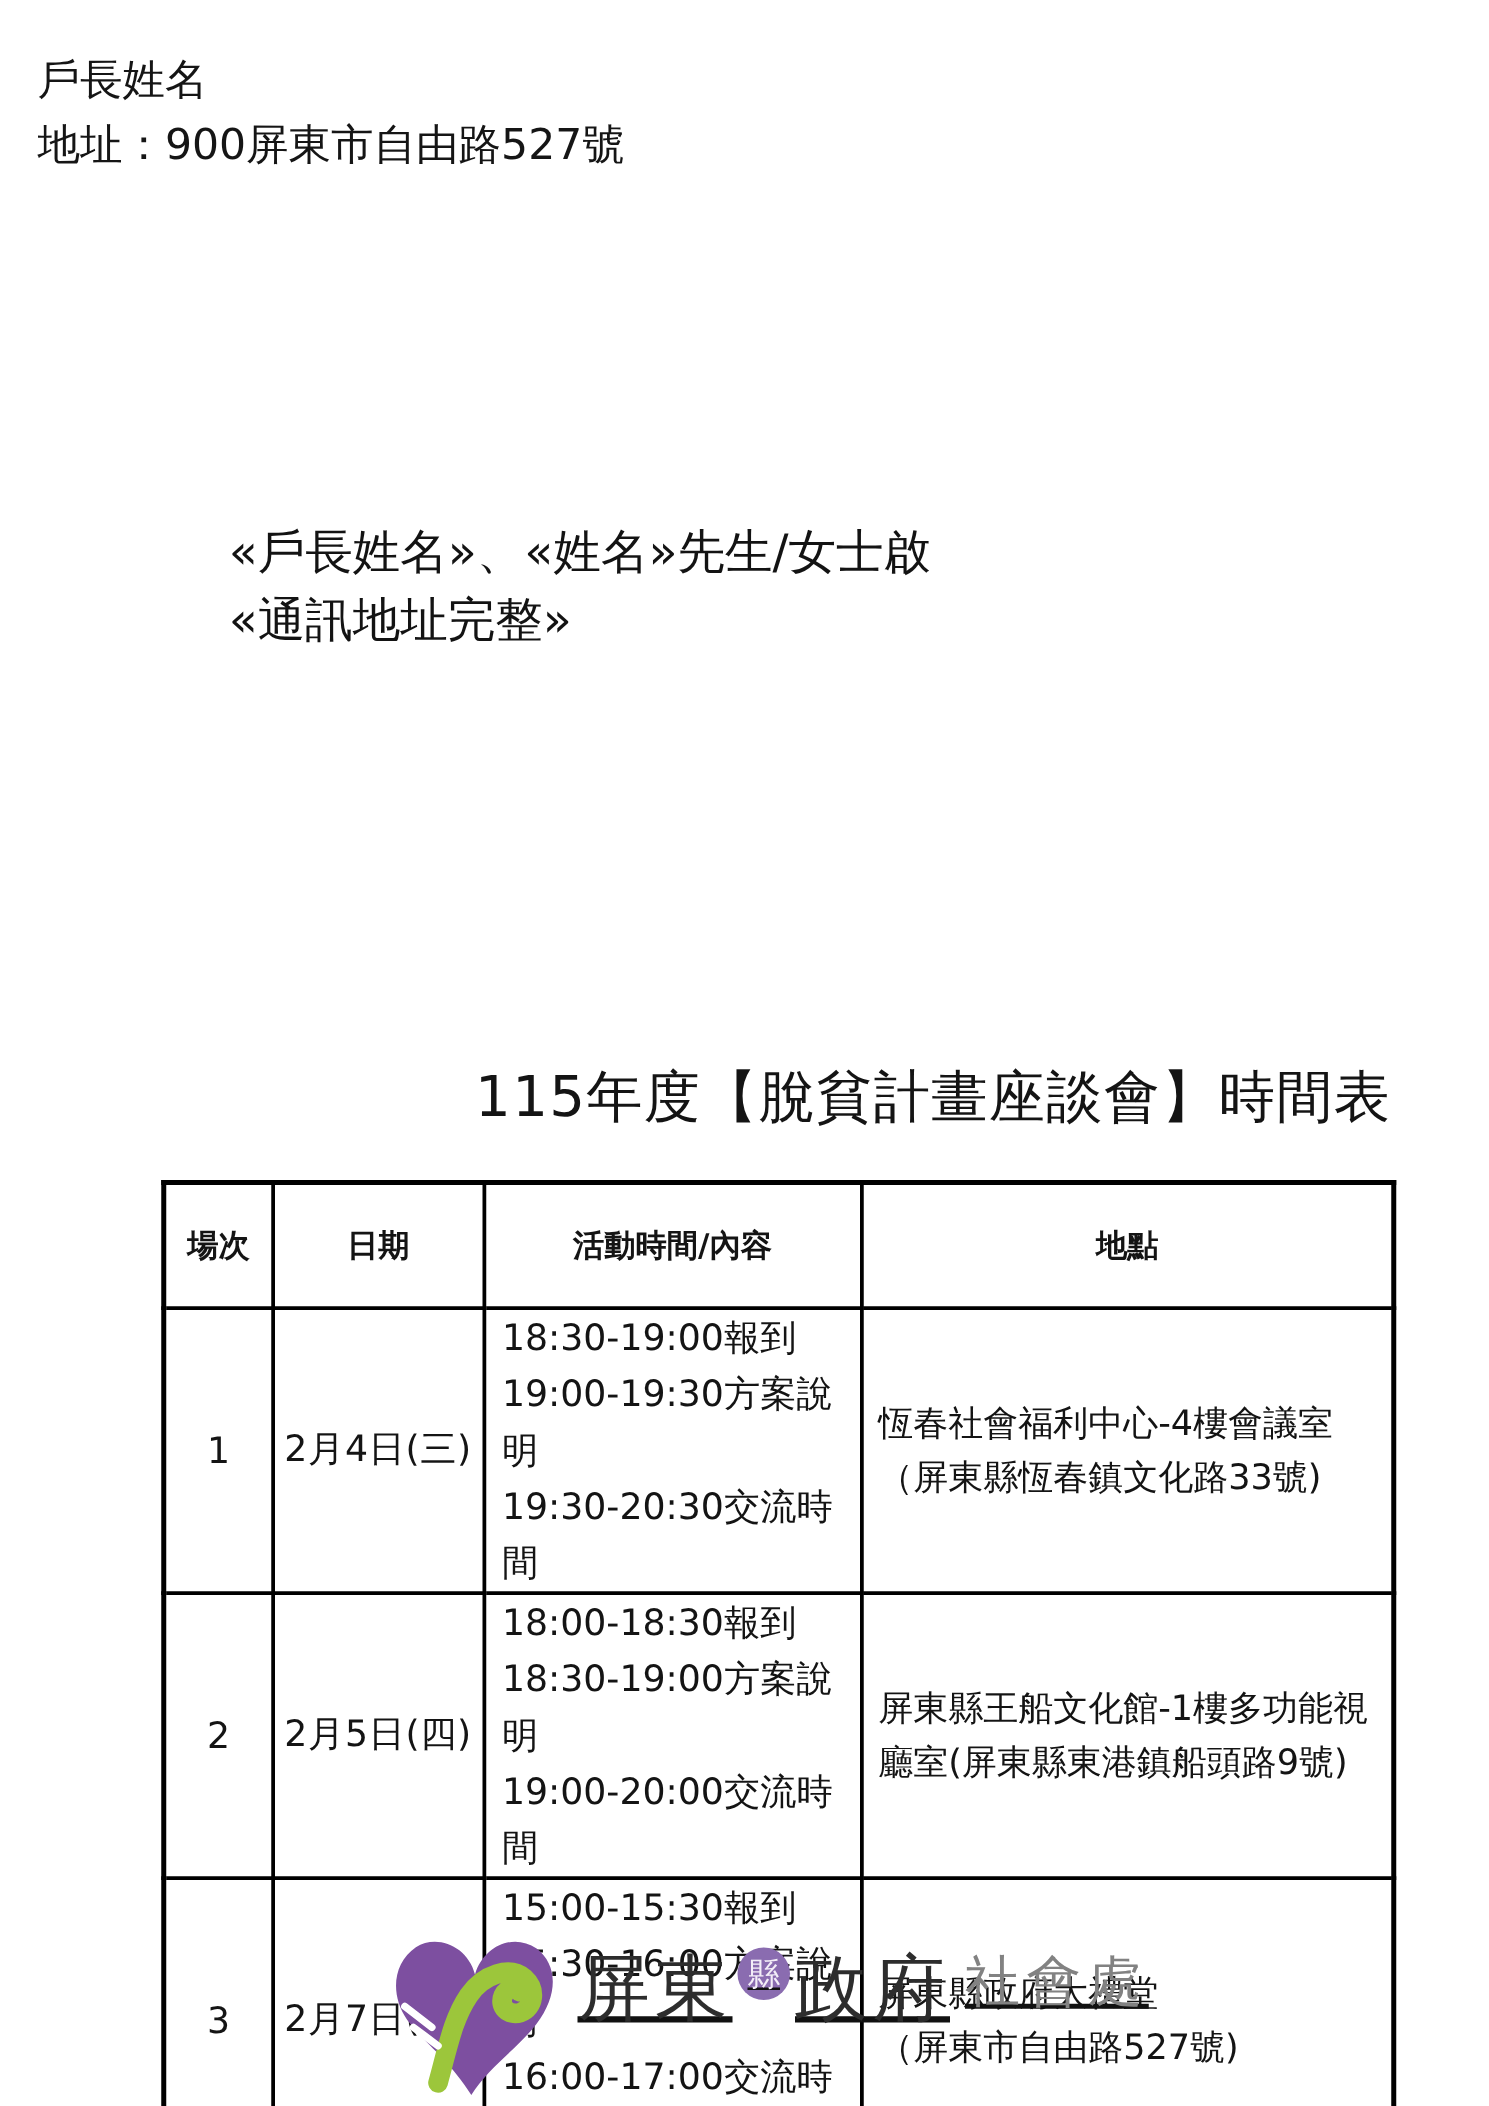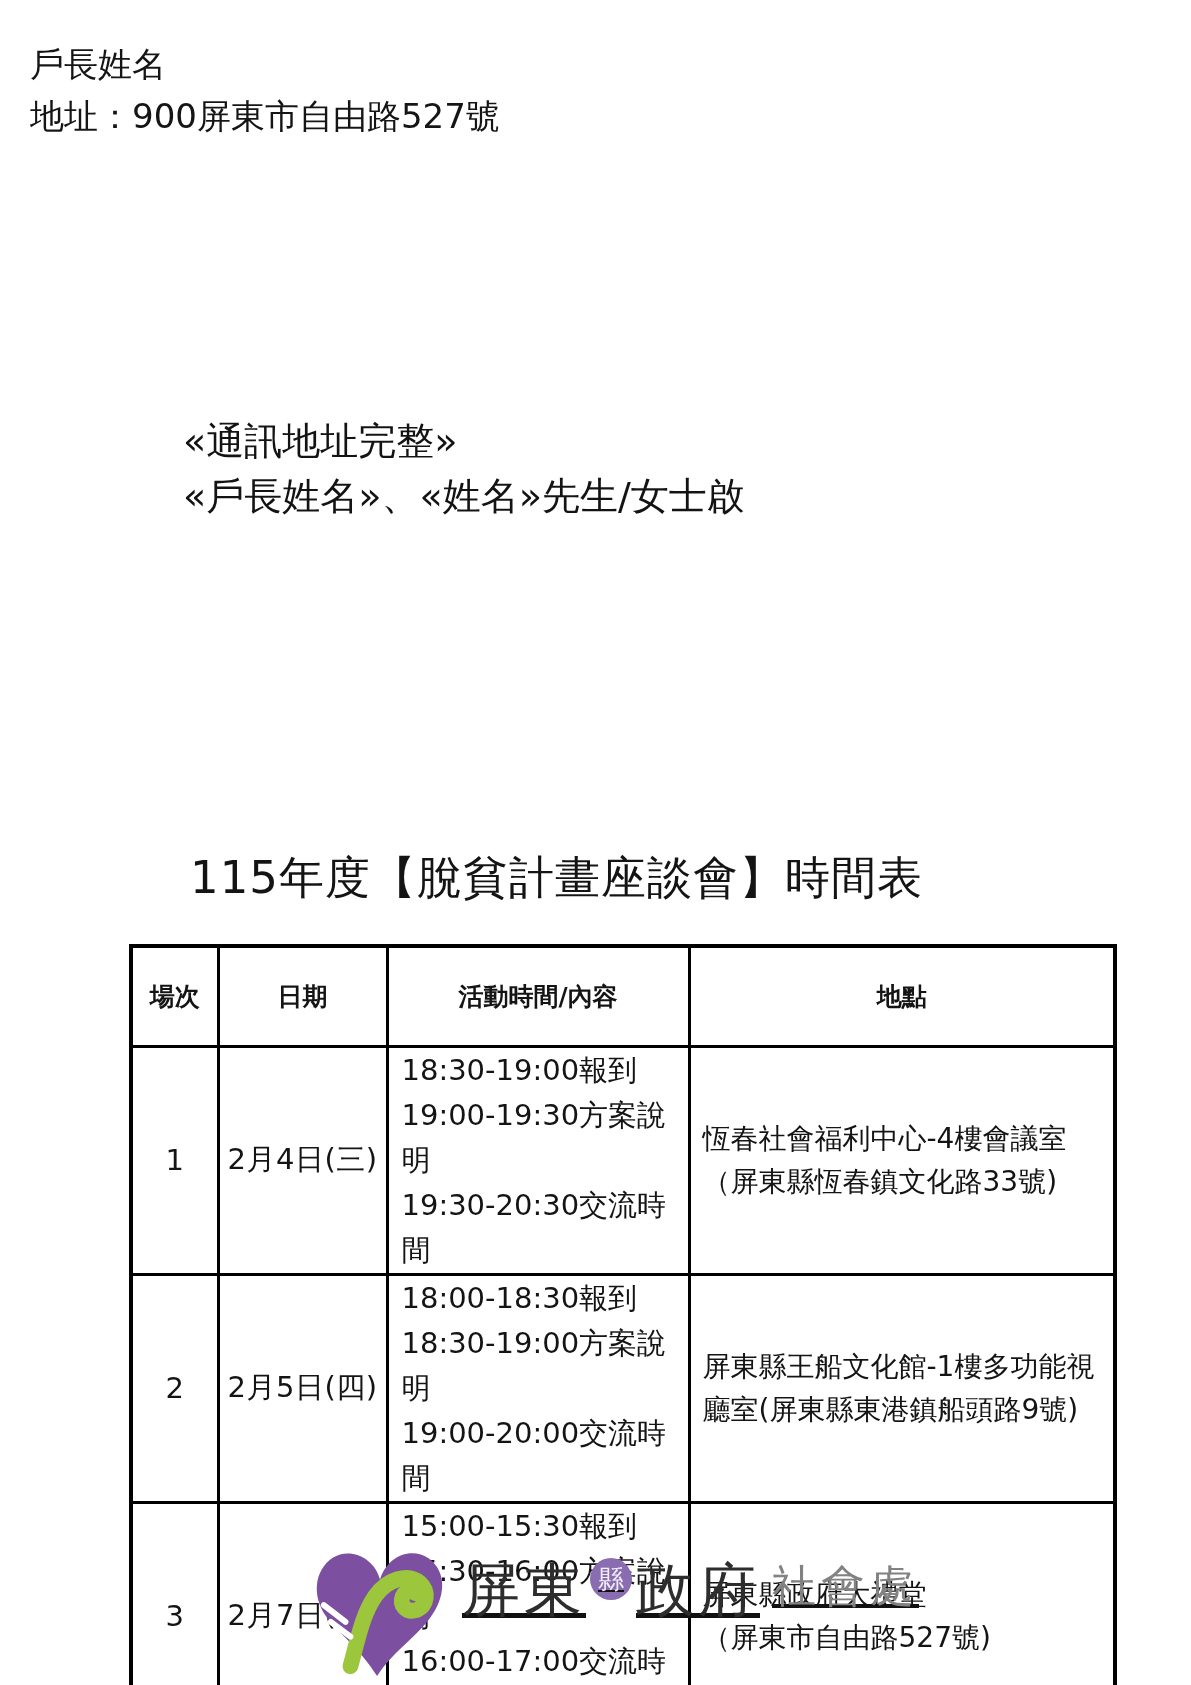--- a/index.html
+++ b/index.html
@@ -5,21 +5,21 @@
   html,body{margin:0;padding:0;}
   body{
     width:1191px;height:1685px;position:relative;background:#ffffff;
     font-family:"DejaVu Sans",sans-serif;color:#111;overflow:hidden;
   }
   
   .sender{position:absolute;left:30px;top:38px;font-size:34px;line-height:52px;color:#151515;}
   
   .recipient{position:absolute;left:183px;top:414px;font-size:38px;line-height:55px;color:#131313;}
   
-  .doc-title{position:absolute;left:0;top:848px;width:1113px;text-align:center;
+  .doc-title{position:absolute;left:0;top:848px;width:1113px;text-align:right;
     font-size:45px;color:#141414;letter-spacing:1px;}
   
   table.sched{
     position:absolute;left:129px;top:944px;width:984px;
     border-collapse:collapse;table-layout:fixed;background:#fff;
     border:4px solid #000;
   }
   table.sched th,table.sched td{
     border:3px solid #000;vertical-align:middle;color:#141414;
     overflow:hidden;
@@ -49,22 +49,22 @@
 </style>
 </head>
 <body>
 
 <div class="sender">
   <div>戶長姓名</div>
   <div>地址：900屏東市自由路527號</div>
 </div>
 
 <div class="recipient">
+  <div>«戶長姓名»、«姓名»先生/女士啟</div>
   <div>«通訊地址完整»</div>
-  <div>«戶長姓名»、«姓名»先生/女士啟</div>
 </div>
 
 <div class="doc-title">115年度【脫貧計畫座談會】時間表</div>
 
 <table class="sched">
   <colgroup>
     <col style="width:87px">
     <col style="width:169px">
     <col style="width:302px">
     <col style="width:426px">

